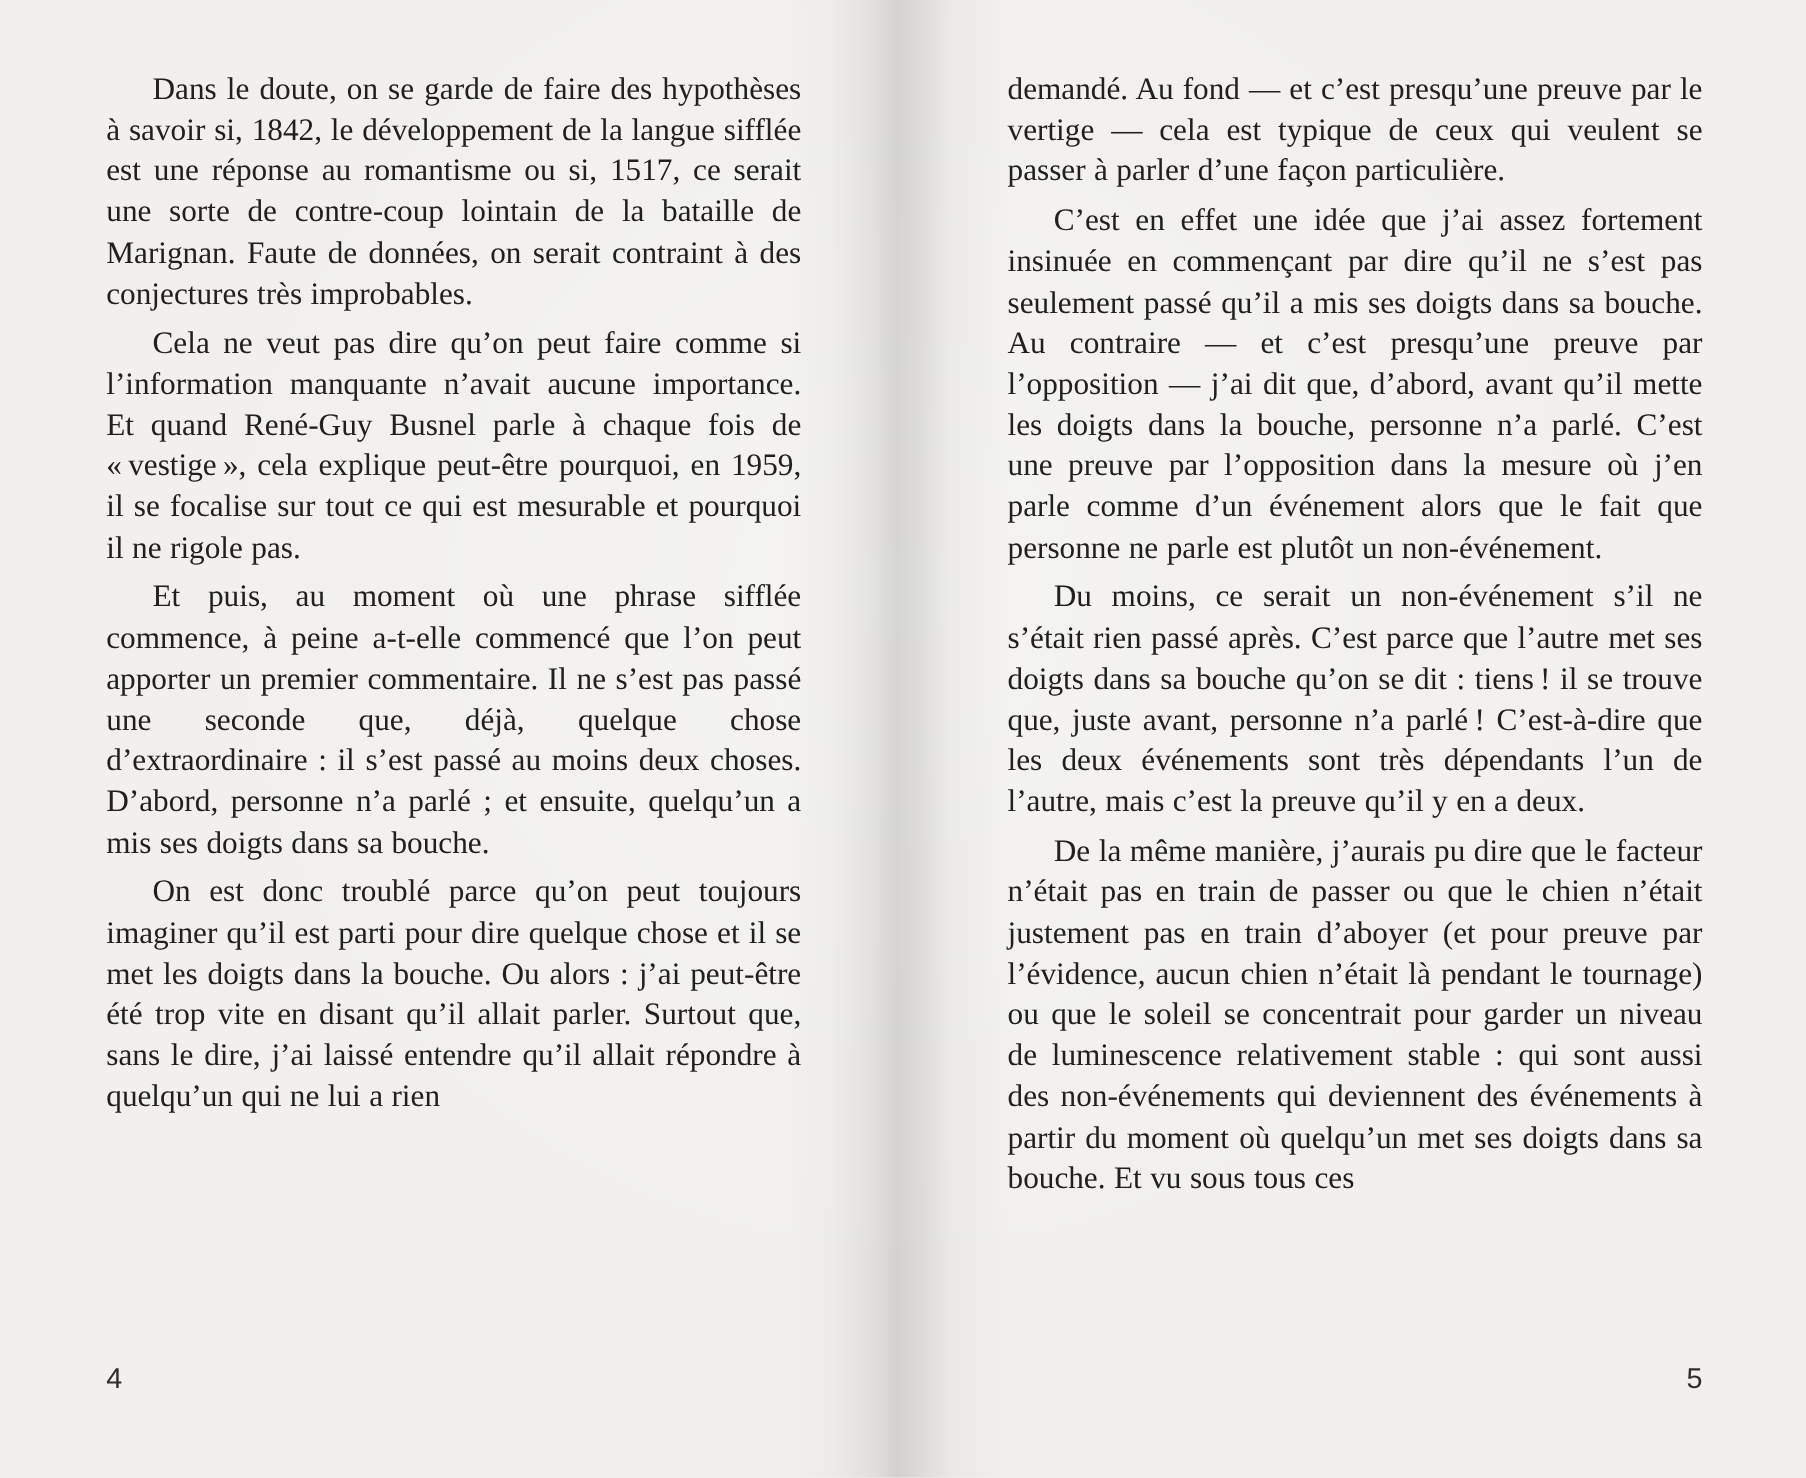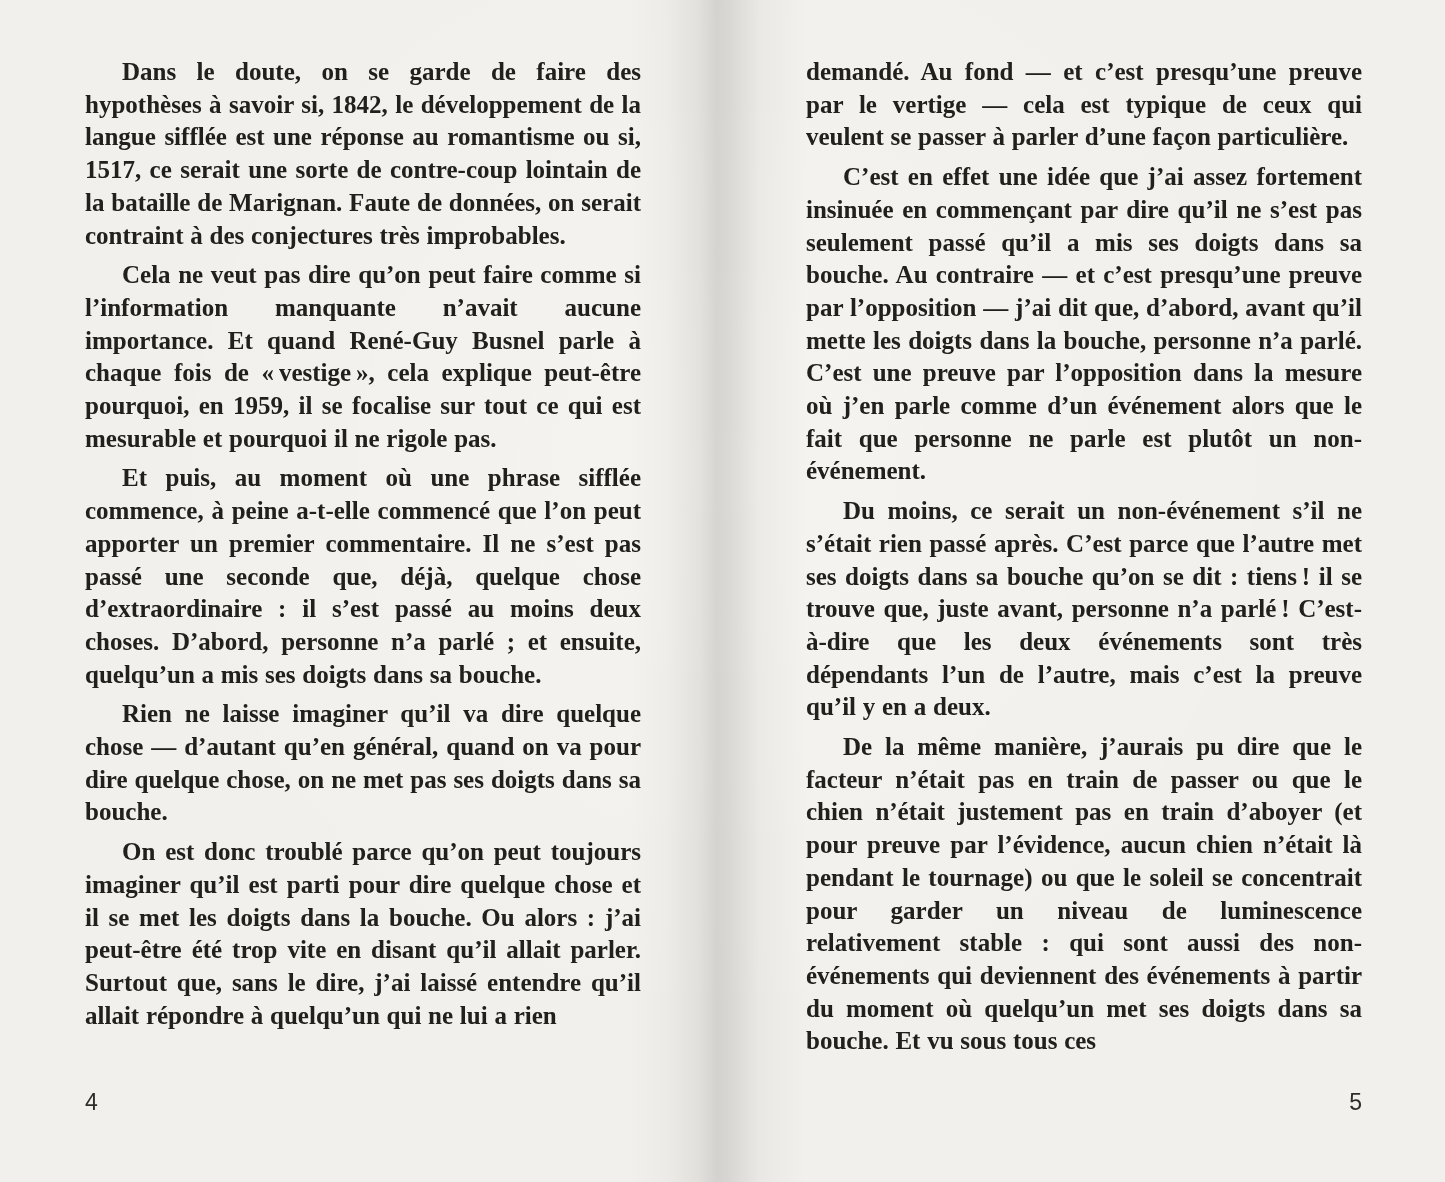--- a/index.html
+++ b/index.html
@@ -48,21 +48,20 @@
     text-align: justify;
     text-justify: inter-word;
     word-spacing: 0.5px;
     hyphens: none;
   }
   .text-col.left  { left: 85px;  }
   .text-col.right { left: 806px; }
   .para {
     margin: 0 0 7px 0;
     padding: 0;
-    font-weight: bold;
   }
   .para.indent { text-indent: 37px; }
   .para.no-indent { text-indent: 0; }
   .folio {
     position: absolute;
     top: 1089px;
     width: 556px;
     font-family: "Liberation Sans", "DejaVu Sans", sans-serif;
     font-size: 23px;
     color: #2e2d2b;
@@ -75,21 +74,20 @@
 
 <div class="spread">
 
   <div class="gutter"></div>
 
   <section>
     <div class="text-col left">
       <p class="para indent">Dans le doute, on se garde de faire des hypothèses à savoir si, 1842, le développement de la langue sifflée est une réponse au romantisme ou si, 1517, ce serait une sorte de contre-coup lointain de la bataille de Marignan. Faute de données, on serait contraint à des conjectures très improbables.</p>
       <p class="para indent">Cela ne veut pas dire qu’on peut faire comme si l’information manquante n’avait aucune importance. Et quand René-Guy Busnel parle à chaque fois de « vestige », cela explique peut-être pourquoi, en 1959, il se focalise sur tout ce qui est mesurable et pourquoi il ne rigole pas.</p>
       <p class="para indent">Et puis, au moment où une phrase sifflée commence, à peine a-t-elle commencé que l’on peut apporter un premier commentaire. Il ne s’est pas passé une seconde que, déjà, quelque chose d’extraordinaire&nbsp;: il s’est passé au moins deux choses. D’abord, personne n’a parlé&nbsp;; et ensuite, quelqu’un a mis ses doigts dans sa bouche.</p>
-      <p class="para indent">Rien ne laisse imaginer qu’il va dire quelque chose — d’autant qu’en général, quand on va pour dire quelque chose, on ne met pas ses doigts dans sa bouche.</p>
       <p class="para indent">On est donc troublé parce qu’on peut toujours imaginer qu’il est parti pour dire quelque chose et il se met les doigts dans la bouche. Ou alors&nbsp;: j’ai peut-être été trop vite en disant qu’il allait parler. Surtout que, sans le dire, j’ai laissé entendre qu’il allait répondre à quelqu’un qui ne lui a rien</p>
     </div>
     <div class="folio left">4</div>
   </section>
 
   <section>
     <div class="text-col right">
       <p class="para no-indent">demandé. Au fond — et c’est presqu’une preuve par le vertige — cela est typique de ceux qui veulent se passer à parler d’une façon particulière.</p>
       <p class="para indent">C’est en effet une idée que j’ai assez fortement insinuée en commençant par dire qu’il ne s’est pas seulement passé qu’il a mis ses doigts dans sa bouche. Au contraire — et c’est presqu’une preuve par l’opposition — j’ai dit que, d’abord, avant qu’il mette les doigts dans la bouche, personne n’a parlé. C’est une preuve par l’opposition dans la mesure où j’en parle comme d’un événement alors que le fait que personne ne parle est plutôt un non-événement.</p>
       <p class="para indent">Du moins, ce serait un non-événement s’il ne s’était rien passé après. C’est parce que l’autre met ses doigts dans sa bouche qu’on se dit&nbsp;: tiens ! il se trouve que, juste avant, personne n’a parlé ! C’est-à-dire que les deux événements sont très dépendants l’un de l’autre, mais c’est la preuve qu’il y en a deux.</p>

